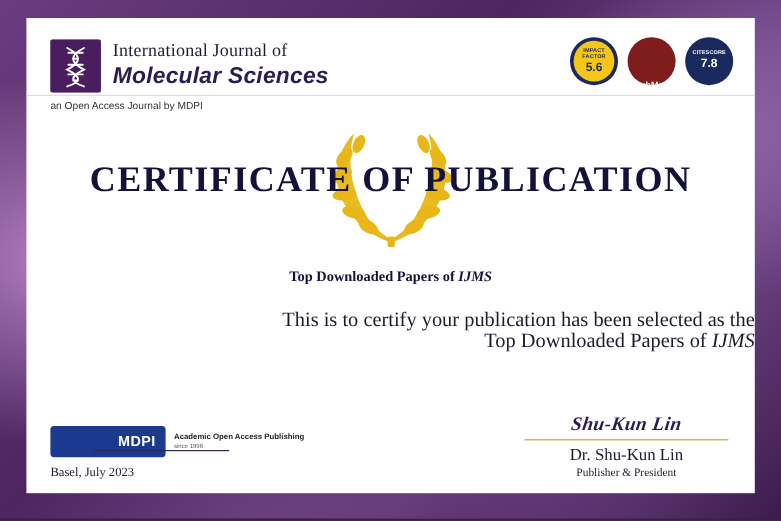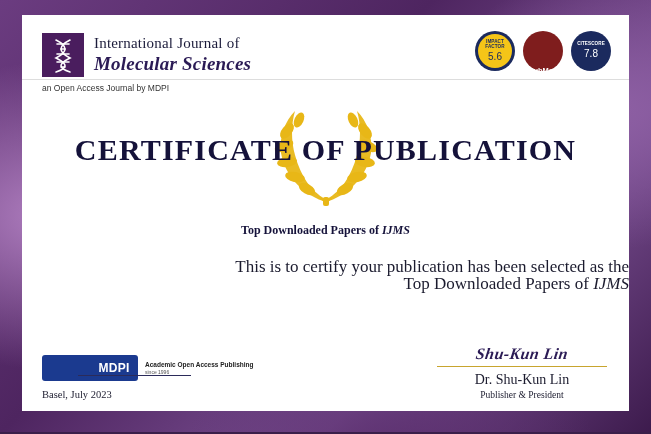--- a/index.html
+++ b/index.html
@@ -66,21 +66,21 @@
     margin-left: 10px;
     line-height: 1.15;
   }
   .jname1 {
     font-family: "Liberation Serif", serif;
     font-size: 15px;
     color: #1b1b3a;
     letter-spacing: .2px;
   }
   .jname2 {
-    font-family: Liberation Serif, serif;
+    font-family: Liberation Sans, sans-serif;
     font-style: italic;
     font-weight: bold;
     font-size: 19px;
     color: #2b1b55;
     letter-spacing: .2px;
     margin-top: 1px;
   }
   #open-access {
     position: absolute;
     left: 20px;
@@ -117,21 +117,21 @@
     text-align: center;
     line-height: 1.05;
   }
   .badge .b-top {
     font-size: 4.6px;
     font-weight: bold;
     letter-spacing: .1px;
   }
   .badge .b-val {
     font-size: 10px;
-    font-weight: normal;
+    font-weight: bold;
     margin-top: 2px;
   }
   .badge.b-if { background: #1b2a5e; }
   .badge.b-if .b-circ {
     width: 34px; height: 34px; border-radius: 50%;
     background: #f5c518; color: #1b2a5e;
     display:flex; flex-direction:column; align-items:center; justify-content:center;
   }
   .badge.b-pubmed { background: #7f1d1d; gap: 36px; }
   .badge.b-cite { background: #1b2a5e; }

